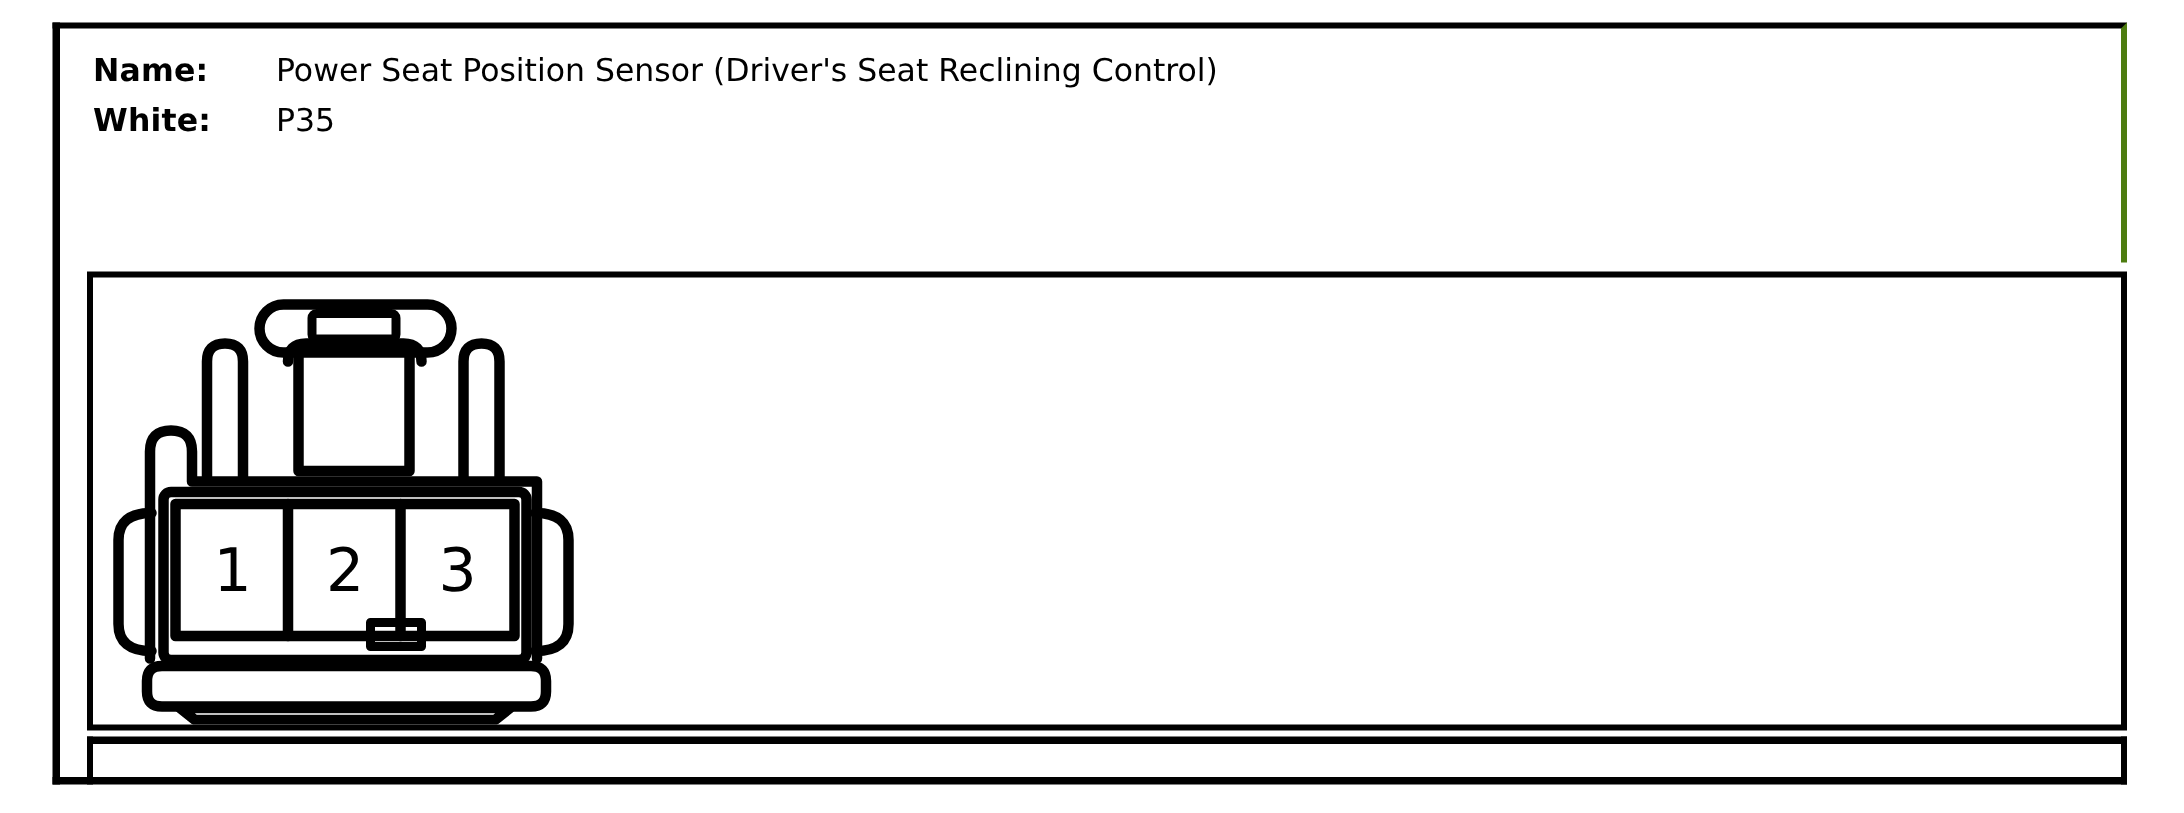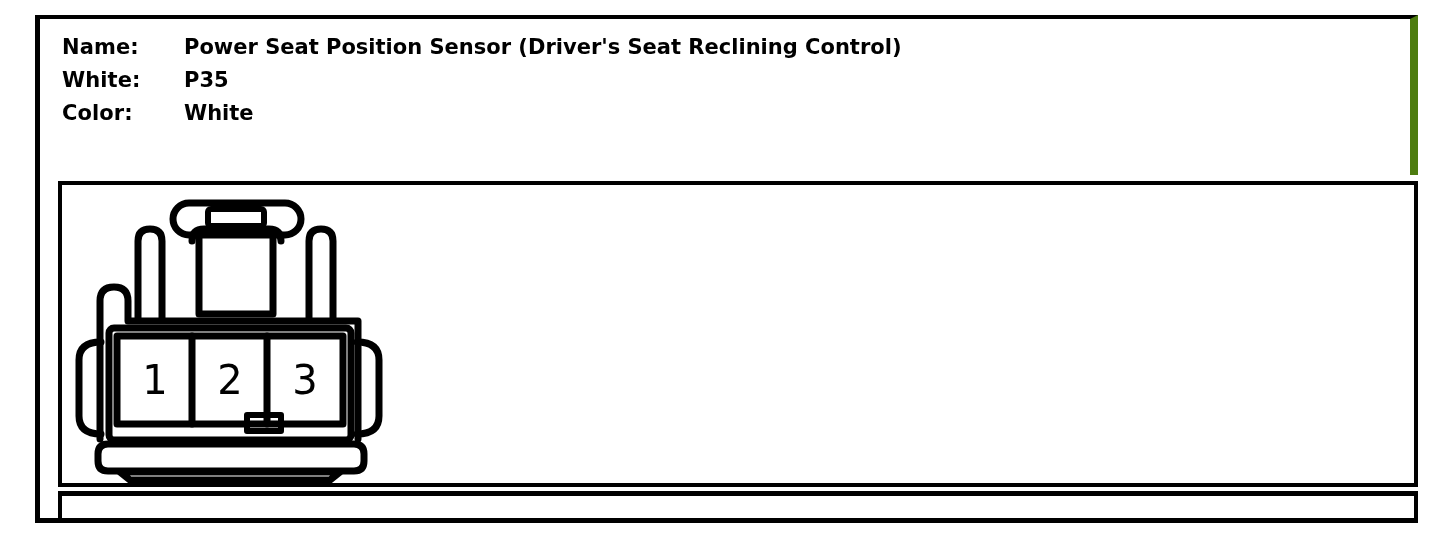--- a/index.html
+++ b/index.html
@@ -45,42 +45,42 @@
 
   
   #header-block {
     position: absolute;
     left: 0px;
     top: 0px;
     width: 1383px;
     height: 160px;
     box-sizing: border-box;
     border-top: 4px solid #000;
-    border-right: 8px solid #4d7c0f;
+    border-right: 4px solid #4d7c0f;
   }
   .spec-table {
     position: absolute;
     left: 27px;
     top: 12px;
     border-collapse: collapse;
   }
   .spec-table td {
     padding: 0;
     vertical-align: top;
     font-size: 21px;
     line-height: 33px;
     white-space: nowrap;
   }
   .spec-label {
     font-weight: bold;
     width: 122px;
     letter-spacing: 0.1px;
   }
   .spec-value {
-    font-weight: bold;
+    font-weight: normal;
   }
 
   
   #figure-box {
     position: absolute;
     left: 23px;
     top: 166px;
     width: 1360px;
     height: 306px;
     box-sizing: border-box;
@@ -128,24 +128,20 @@
     <table class="spec-table">
       <tbody>
         <tr>
           <td class="spec-label">Name:</td>
           <td class="spec-value">Power Seat Position Sensor (Driver's Seat Reclining Control)</td>
         </tr>
         <tr>
           <td class="spec-label">White:</td>
           <td class="spec-value">P35</td>
         </tr>
-        <tr>
-          <td class="spec-label">Color:</td>
-          <td class="spec-value">White</td>
-        </tr>
       </tbody>
     </table>
   </div>
 
   <div id="figure-box">
 
     <div id="connector-drawing">
       <svg width="360" height="296" viewBox="0 0 360 296" xmlns="http://www.w3.org/2000/svg">
 
         <g fill="none" stroke="#000" stroke-linecap="round" stroke-linejoin="round">

